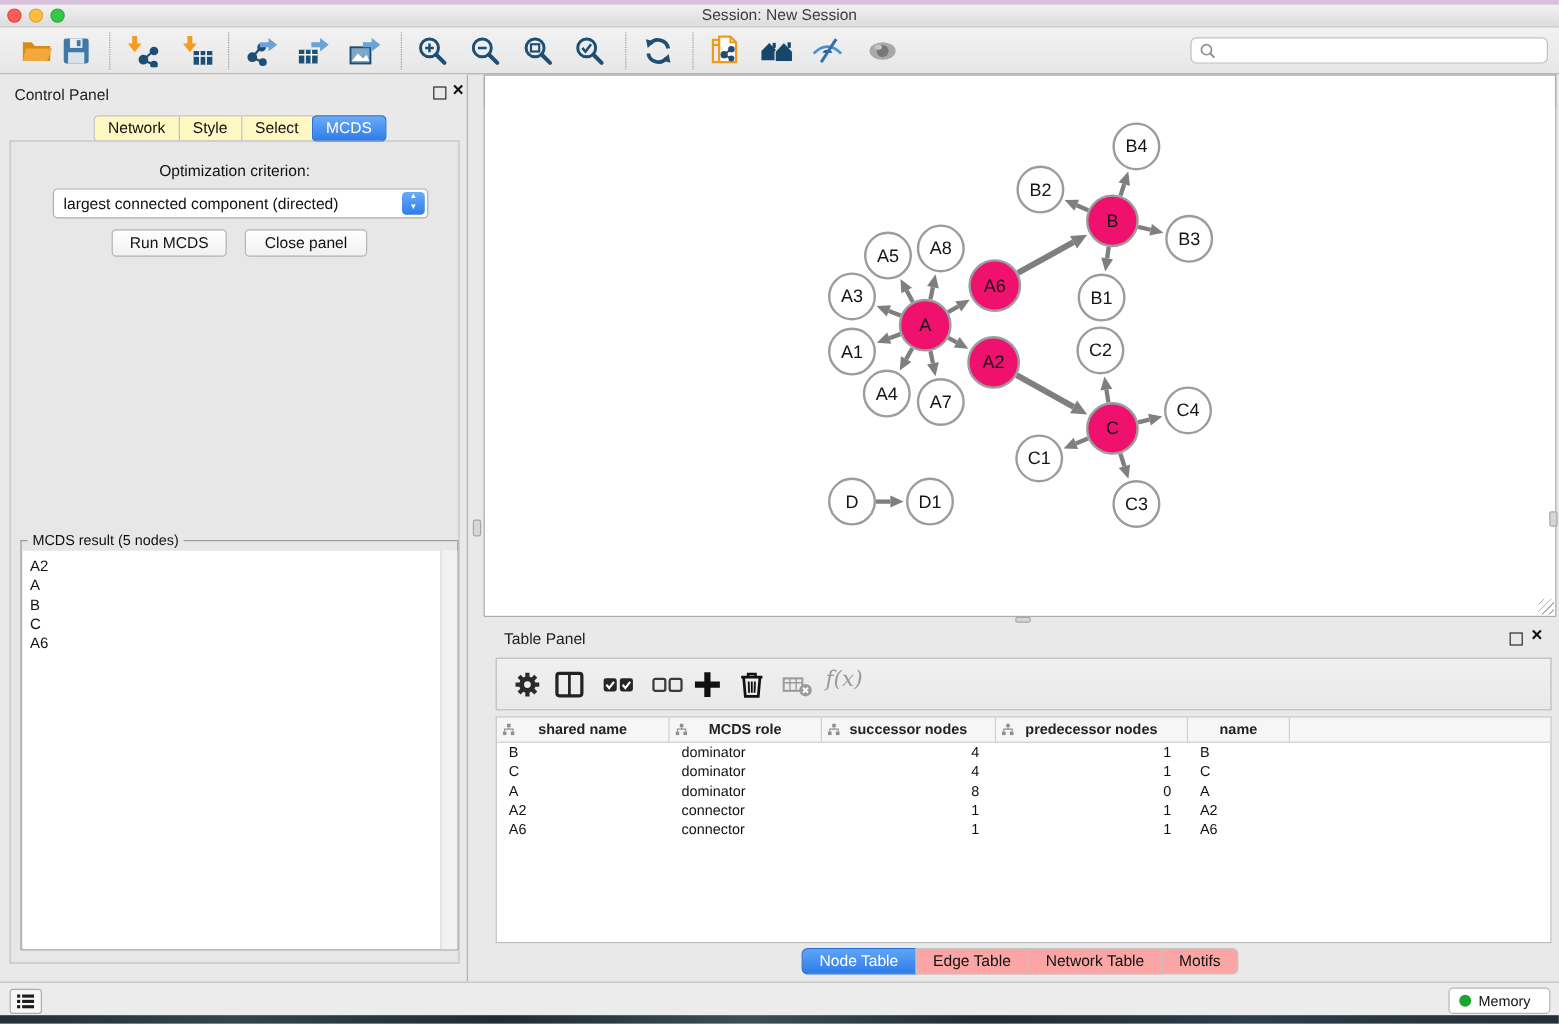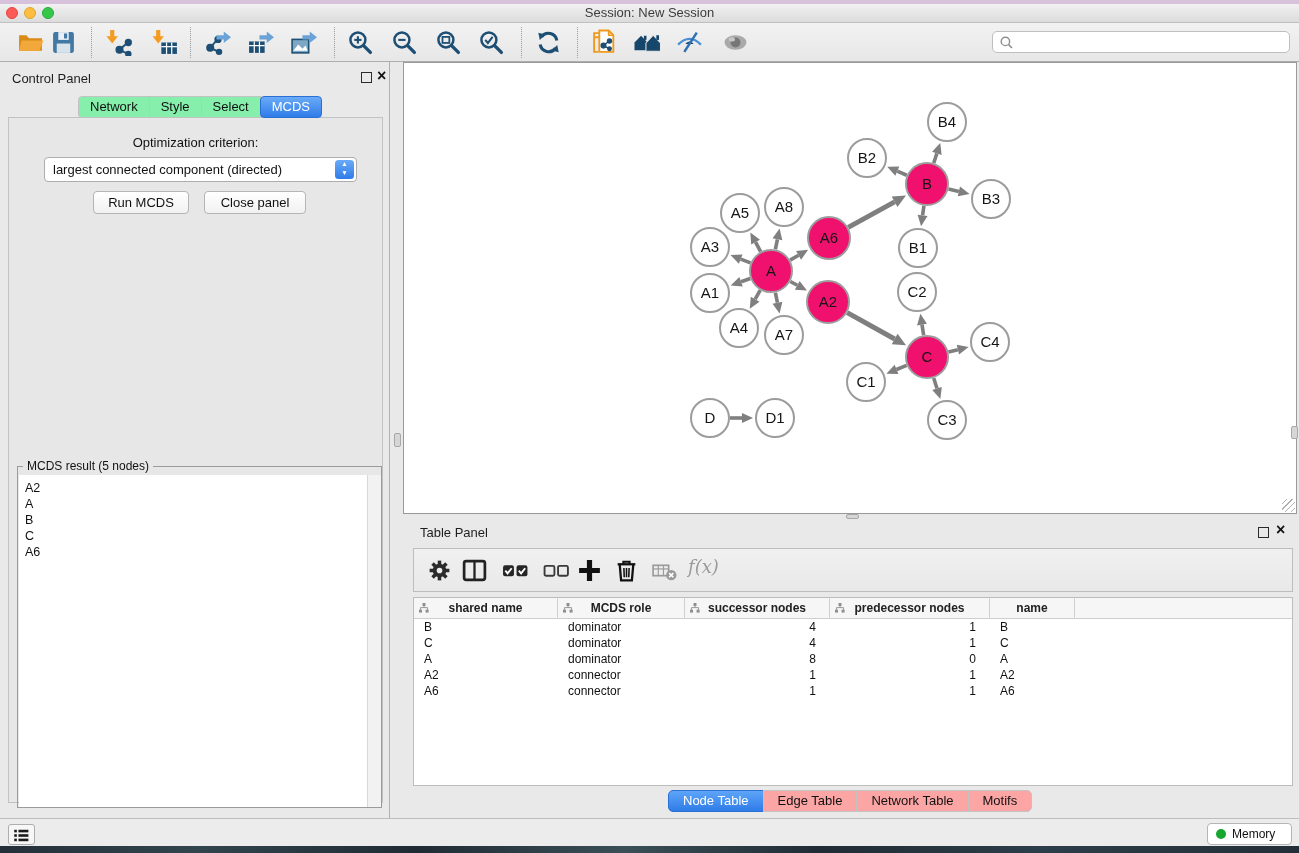--- a/index.html
+++ b/index.html
@@ -22,32 +22,32 @@
   #search-box { position:absolute; left:992px; top:8px; width:298px; height:22px; background:#fff; border:1px solid #bfbfbf; border-radius:5px; }
   #search-box svg { position:absolute; left:7px; top:4px; }
   #search-box input { position:absolute; left:24px; top:1px; width:268px; height:18px; border:none; outline:none; font-size:12px; background:transparent; }
 
   
   #control-panel { left:0; top:62px; width:390px; height:756px; background:#e9e9e9; border-right:1px solid #b0b0b0; }
   #cp-title { position:absolute; left:12px; top:9px; font-size:13px; color:#1e1e1e; }
   .float-ico { width:11px; height:11px; border:1.5px solid #2b2b2b; background:transparent; }
   .close-ico { font-size:16px; font-weight:bold; color:#111; line-height:12px; }
   #cp-tabs { position:absolute; left:78px; top:34px; display:flex; }
-  #cp-tabs .tab { background:#86efac; border:1px solid #c3c3c3; margin-left:-1px; padding:0 11px; height:22px; line-height:20px; font-size:13px; color:#111; }
+  #cp-tabs .tab { background:#fef9c3; border:1px solid #c3c3c3; margin-left:-1px; padding:0 11px; height:22px; line-height:20px; font-size:13px; color:#111; }
   #cp-tabs .tab:first-child { border-radius:4px 0 0 4px; margin-left:0; }
   #cp-tabs .tab.sel { background:linear-gradient(#6aabf8,#2f7ce8); color:#fff; border:1px solid #2a6fd4; border-radius:4px; position:relative; z-index:2; }
   #cp-box { position:absolute; left:8px; top:55px; width:375px; height:686px; border:1px solid #c2c2c2; background:#e7e7e7; }
   #opt-label { position:absolute; left:0; right:0; top:17px; text-align:center; font-size:13px; color:#111; }
   #criterion-select { position:absolute; left:35px; top:39px; width:313px; height:25px; background:#fff; border:1px solid #adadad; border-radius:4px; font-size:13px; line-height:23px; padding-left:8px; color:#111; }
   #criterion-stepper { position:absolute; right:2px; top:2px; width:19px; height:19px; border-radius:3.5px; background:linear-gradient(#6aabf8,#2f7ce8); text-align:center; }
   #criterion-stepper span { display:block; color:#fff; font-size:6.5px; line-height:8.5px; }
   .cp-btn { position:absolute; top:73px; height:23px; background:linear-gradient(#ffffff,#f1f1f1); border:1px solid #b5b5b5; border-radius:4px; font-size:13px; text-align:center; line-height:21px; color:#111; }
   #run-btn { left:84px; width:96px; }
   #closepanel-btn { left:195px; width:102px; }
-  #result-fieldset { position:absolute; left:8px; top:348px; width:365px; height:342px; border:1px solid #9b9b9b; }
+  #result-fieldset { position:absolute; left:8px; top:332px; width:365px; height:342px; border:1px solid #9b9b9b; }
   #result-legend { position:absolute; left:5px; top:-8px; background:#e7e7e7; padding:0 4px; font-size:12px; color:#111; }
   #result-list { position:absolute; left:1px; top:8px; width:362px; height:332px; background:#fff; }
   #result-scroll { position:absolute; right:0; top:0; width:14px; height:100%; background:#f2f2f2; border-left:1px solid #d8d8d8; }
   #result-items { padding:5px 6px; font-size:12.5px; line-height:16px; color:#111; }
 
   
   #net-window { left:403px; top:62px; width:894px; height:452px; background:#fff; border:1px solid #999; }
   #net-titlebar { position:absolute; left:0; top:0; right:0; height:26px; background:linear-gradient(#f0f0f0,#d6d6d6); border-bottom:1px solid #ababab; }
   #net-titlebar .title { text-align:center; line-height:25px; font-size:13px; color:#333; }
   #net-canvas { position:absolute; left:0; top:26px; width:892px; height:424px; background:#fff; }

